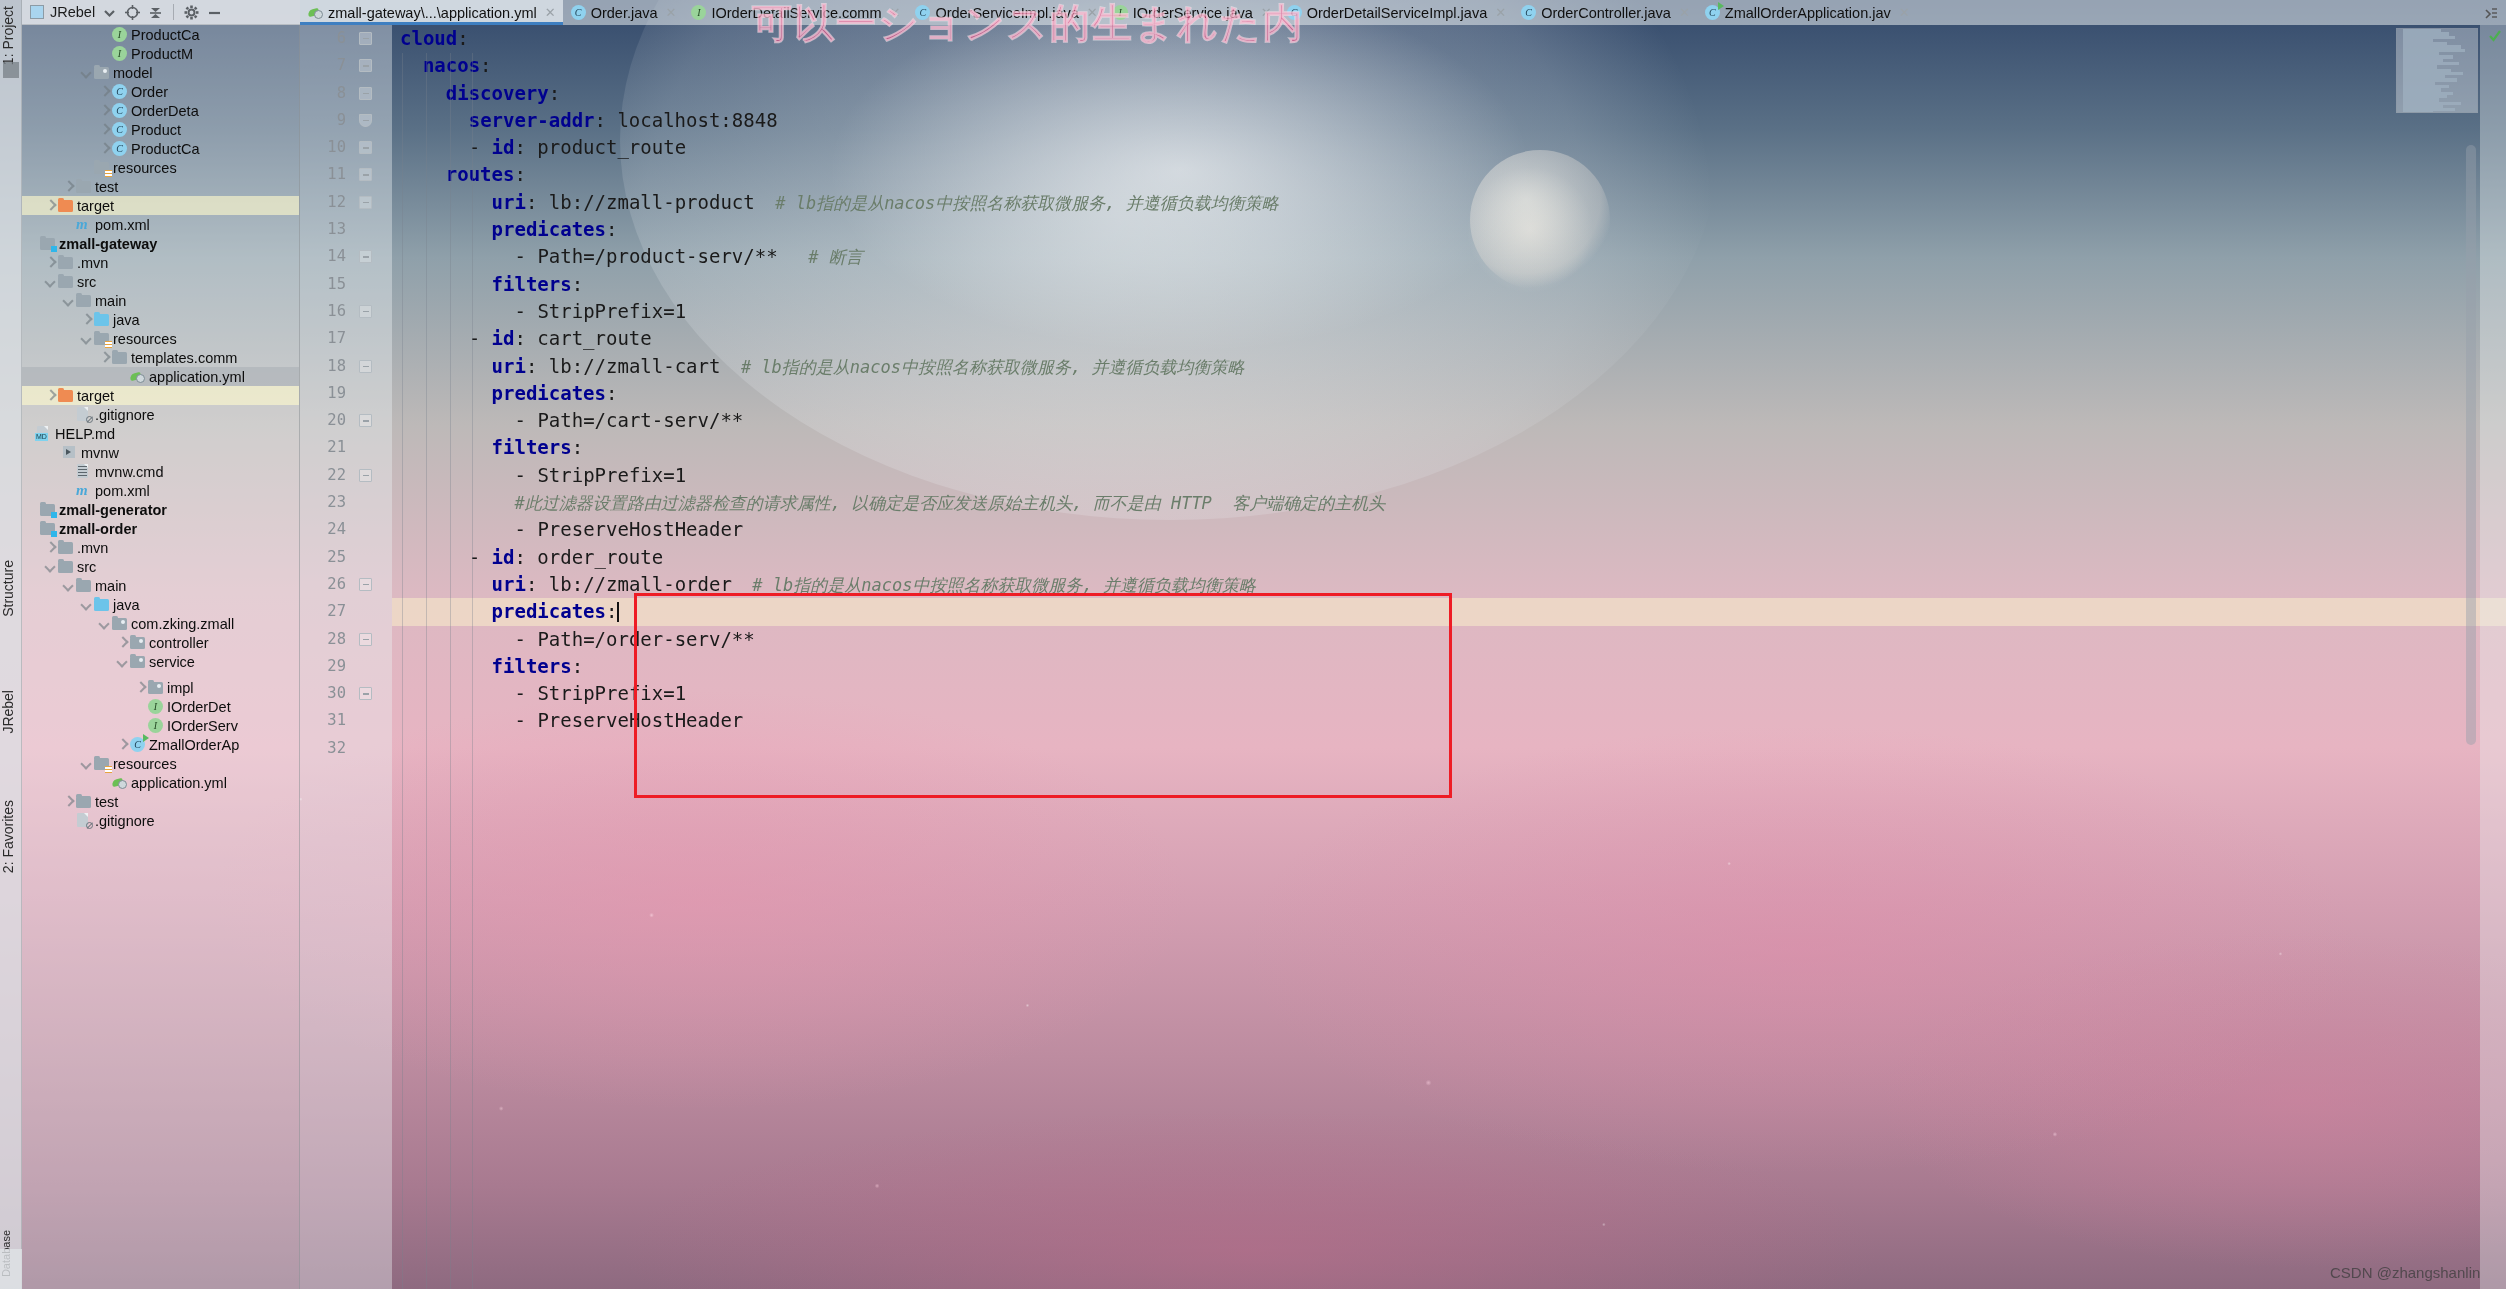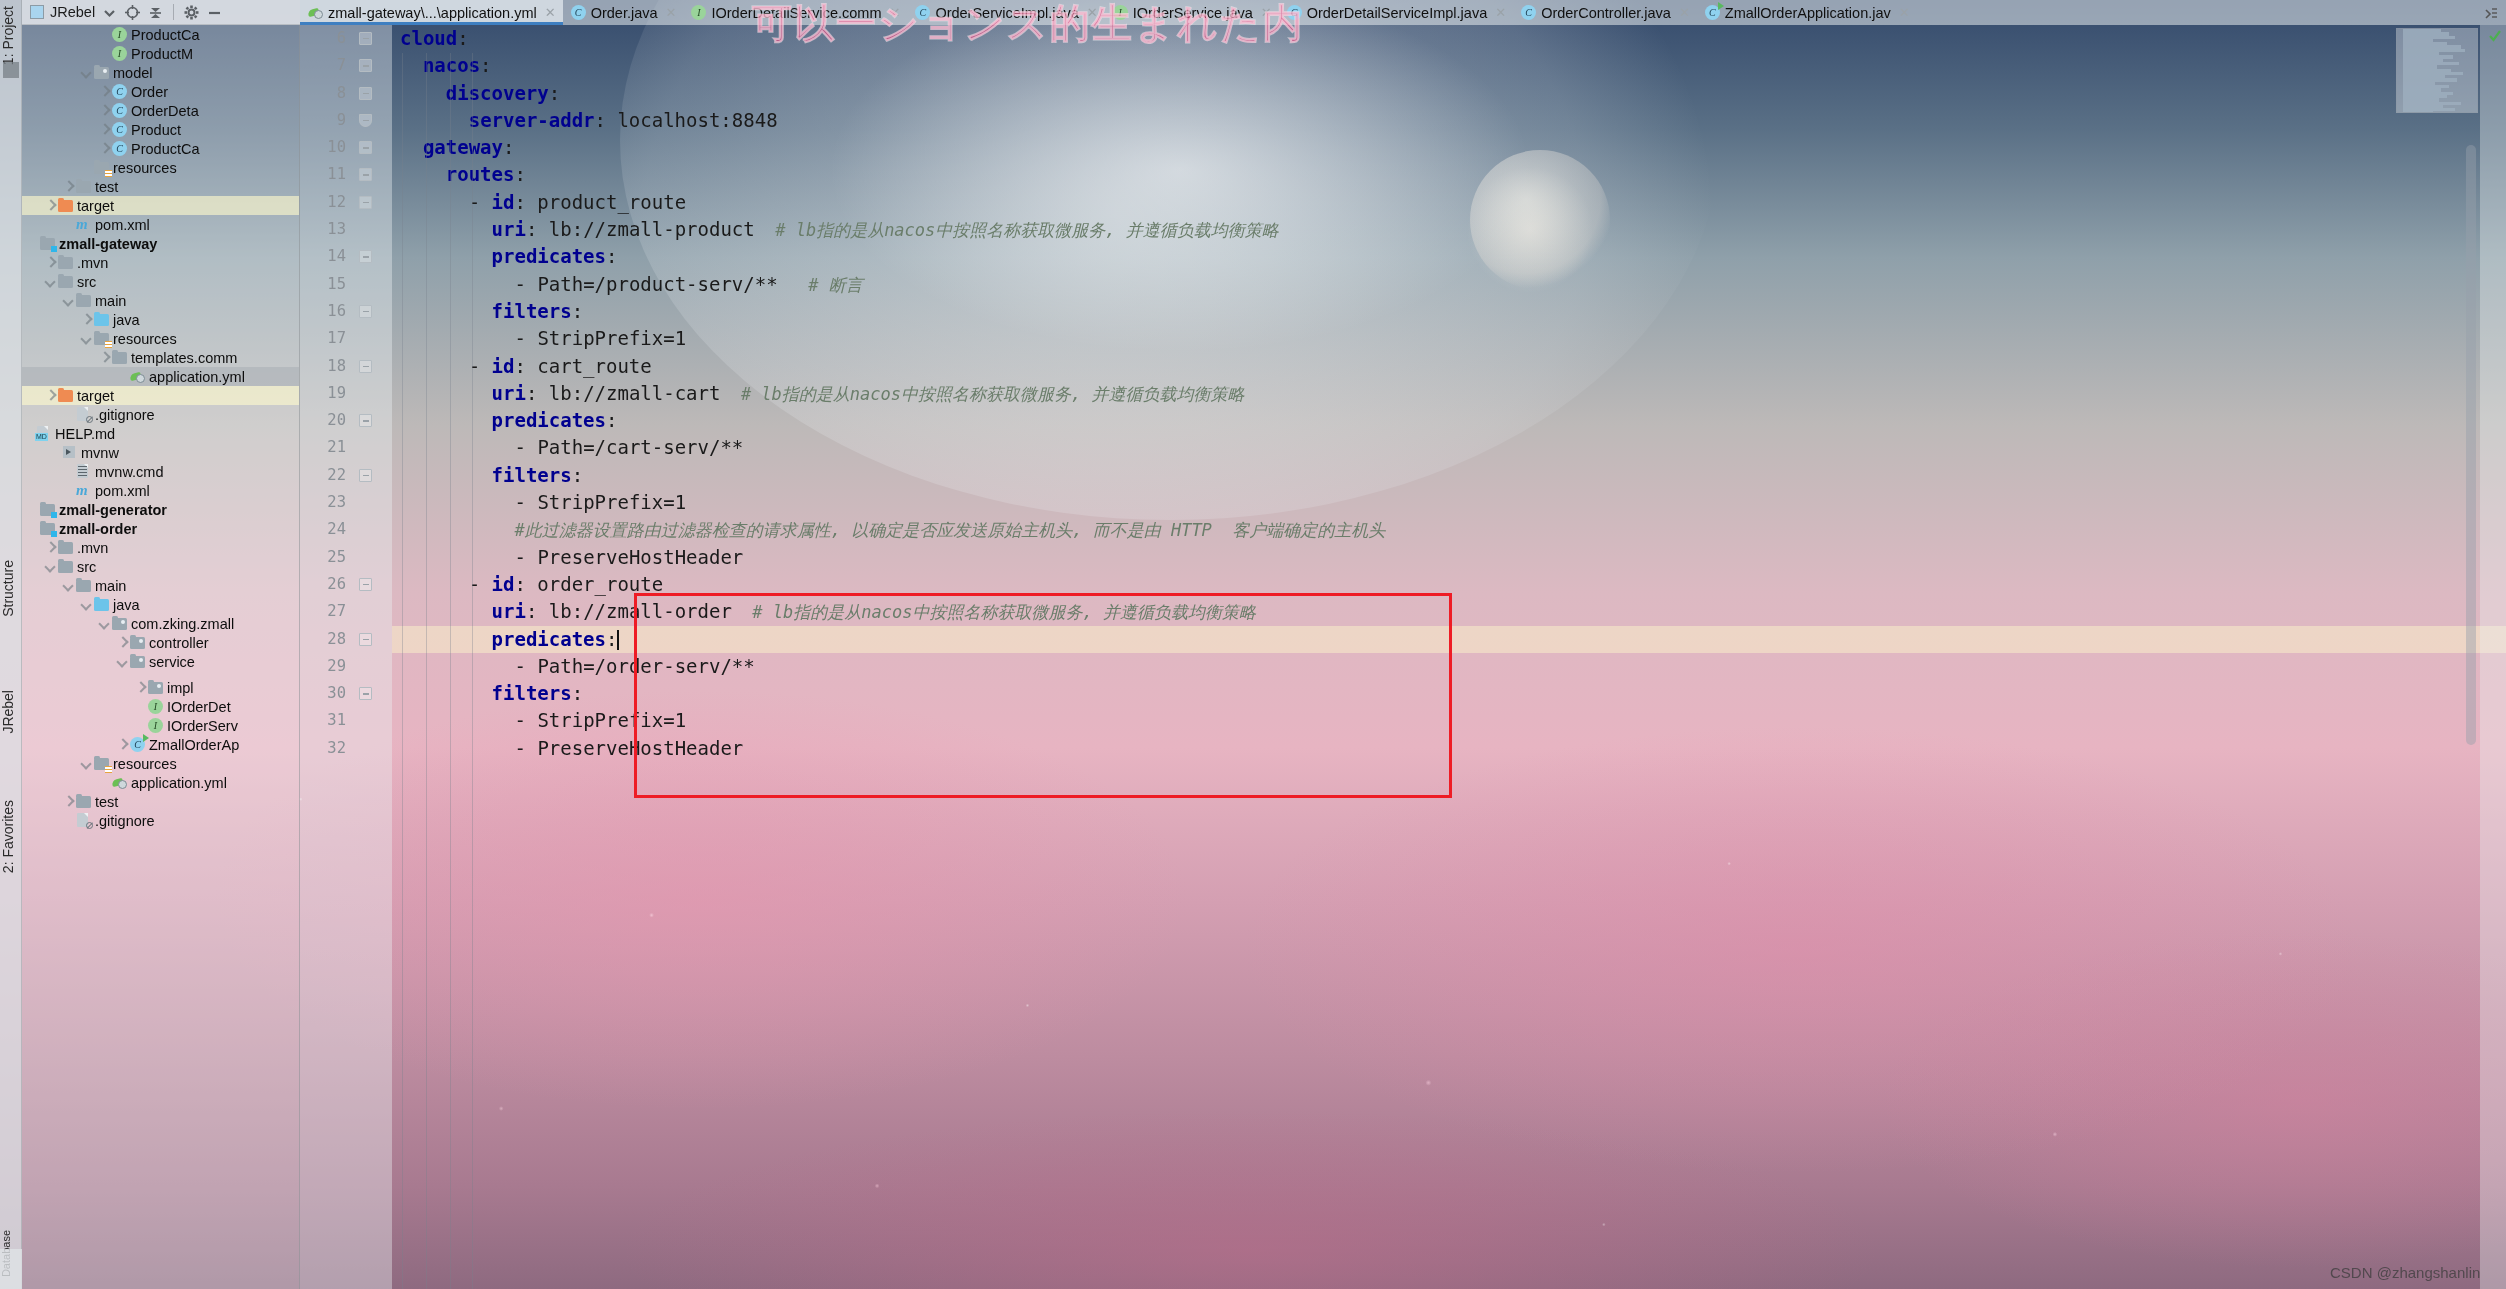--- a/index.html
+++ b/index.html
@@ -742,23 +742,22 @@
         <div class="gut-row"><span>29</span></div>
         <div class="gut-row"><span>30</span><span class="fold-mark"></span></div>
         <div class="gut-row"><span>31</span></div>
         <div class="gut-row"><span>32</span></div>
       </div>
     <div class="code-area" id="codearea">
         <div class="cline"><span class="ind" style="width: 8px;"></span><span class="k">cloud</span><span class="p">:</span></div>
         <div class="cline"><span class="ind" style="width: 30.9px;"></span><span class="k">nacos</span><span class="p">:</span></div>
         <div class="cline"><span class="ind" style="width: 53.8px;"></span><span class="k">discovery</span><span class="p">:</span></div>
         <div class="cline"><span class="ind" style="width: 76.7px;"></span><span class="k">server-addr</span><span class="p">: </span><span class="v">localhost:8848</span></div>
-        <div class="cline"><span class="ind" style="width: 30.9px;"></span><span class="k">gateway</span><span class="p">:</span></div>
+        <div class="cline"><span class="ind" style="width: 76.7px;"></span><span class="p">- </span><span class="k">id</span><span class="p">: </span><span class="v">product_route</span></div>
         <div class="cline"><span class="ind" style="width: 53.8px;"></span><span class="k">routes</span><span class="p">:</span></div>
-        <div class="cline"><span class="ind" style="width: 76.7px;"></span><span class="p">- </span><span class="k">id</span><span class="p">: </span><span class="v">product_route</span></div>
         <div class="cline"><span class="ind" style="width: 99.6px;"></span><span class="k">uri</span><span class="p">: </span><span class="v">lb://zmall-product</span><span class="cm">  # lb指的是从nacos中按照名称获取微服务, 并遵循负载均衡策略</span></div>
         <div class="cline"><span class="ind" style="width: 99.6px;"></span><span class="k">predicates</span><span class="p">:</span></div>
         <div class="cline"><span class="ind" style="width: 122.5px;"></span><span class="p">- </span><span class="v">Path=/product-serv/**</span><span class="cm">   # 断言</span></div>
         <div class="cline"><span class="ind" style="width: 99.6px;"></span><span class="k">filters</span><span class="p">:</span></div>
         <div class="cline"><span class="ind" style="width: 122.5px;"></span><span class="p">- </span><span class="v">StripPrefix=1</span></div>
         <div class="cline"><span class="ind" style="width: 76.7px;"></span><span class="p">- </span><span class="k">id</span><span class="p">: </span><span class="v">cart_route</span></div>
         <div class="cline"><span class="ind" style="width: 99.6px;"></span><span class="k">uri</span><span class="p">: </span><span class="v">lb://zmall-cart</span><span class="cm">  # lb指的是从nacos中按照名称获取微服务, 并遵循负载均衡策略</span></div>
         <div class="cline"><span class="ind" style="width: 99.6px;"></span><span class="k">predicates</span><span class="p">:</span></div>
         <div class="cline"><span class="ind" style="width: 122.5px;"></span><span class="p">- </span><span class="v">Path=/cart-serv/**</span></div>
         <div class="cline"><span class="ind" style="width: 99.6px;"></span><span class="k">filters</span><span class="p">:</span></div>

